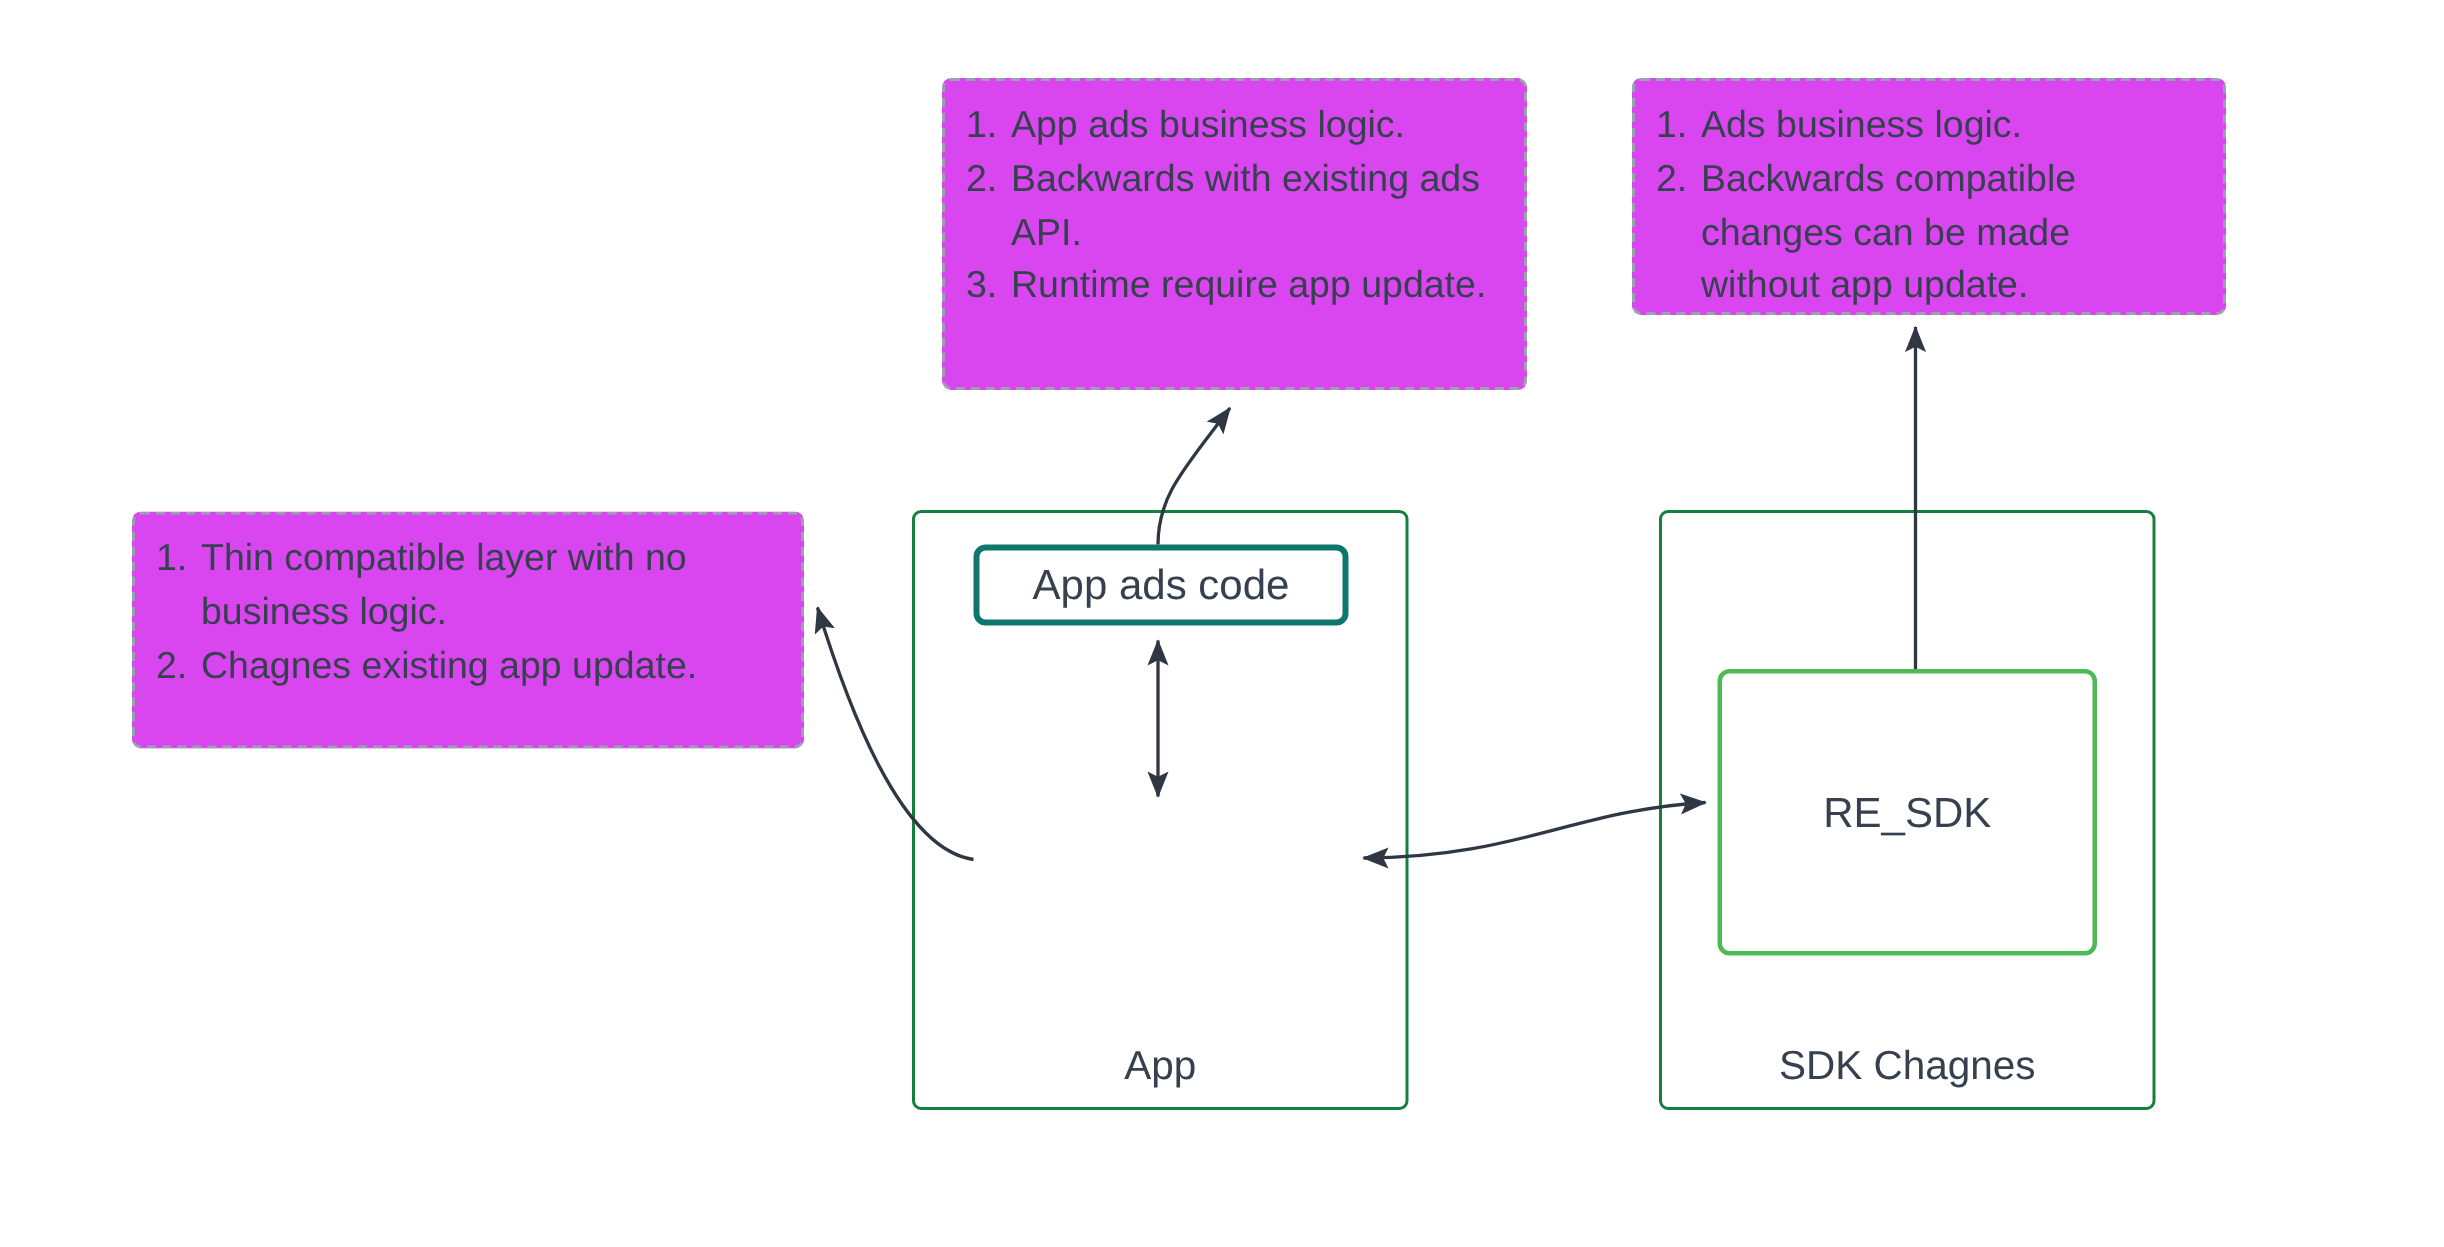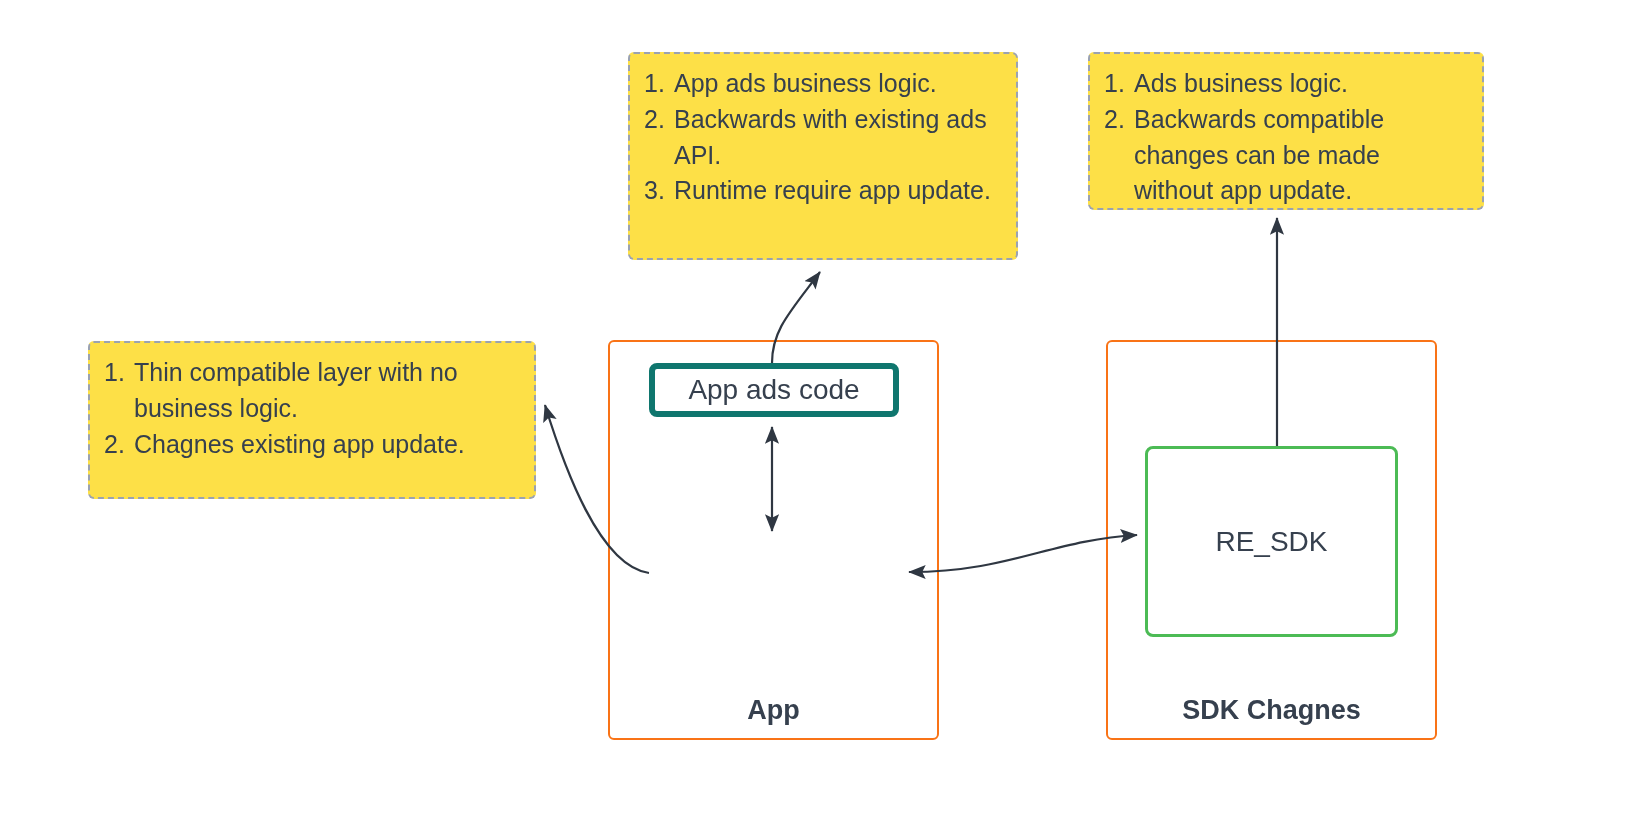--- a/index.html
+++ b/index.html
@@ -18,21 +18,21 @@
     height: 831px;
     background: #ffffff;
     overflow: hidden;
   }
   
   .note {
     position: absolute;
     box-sizing: border-box;
     border: 2px dashed #9aa2b1;
     border-radius: 6px;
-    background: #fde047;
+    background: #d946ef;
     padding: 12px 16px 14px 14px;
   }
   .note ol {
     margin: 0;
     padding: 0;
     list-style: none;
     counter-reset: noteitem;
   }
   .note li {
     counter-increment: noteitem;
@@ -51,24 +51,23 @@
     color: #36404e;
   }
   #note-app-ads   { left: 628px;  top: 52px;  width: 390px; height: 208px; }
   #note-sdk-ads   { left: 1088px; top: 52px;  width: 396px; height: 158px; }
   #note-wrapper   { left: 88px;   top: 341px; width: 448px; height: 158px; }
 
   
   .container {
     position: absolute;
     box-sizing: border-box;
-    border: 2px solid #f97316;
+    border: 2px solid #15803d;
     border-radius: 6px;
     background: #ffffff;
-    font-weight: bold;
   }
   .container-label {
     position: absolute;
     left: 0;
     right: 0;
     bottom: 12px;
     text-align: center;
     font-size: 27px;
     color: #36404e;
     line-height: 1.2;
@@ -84,21 +83,21 @@
     align-items: center;
     justify-content: center;
     border-radius: 8px;
     background: #ffffff;
     font-size: 28px;
     color: #36404e;
     text-align: center;
   }
   #node-app-ads-code {
     left: 649px; top: 363px; width: 250px; height: 54px;
-    border: 6px solid #0f766e;
+    border: 4px solid #0f766e;
   }
   #node-thin-wrapper {
     left: 649px; top: 540px; width: 250px; height: 67px;
     border: 3px solid #e79ef4;
   }
   #node-re-sdk {
     left: 1145px; top: 446px; width: 253px; height: 191px;
     border: 3px solid #4cbb55;
     text-align: center;
   }

